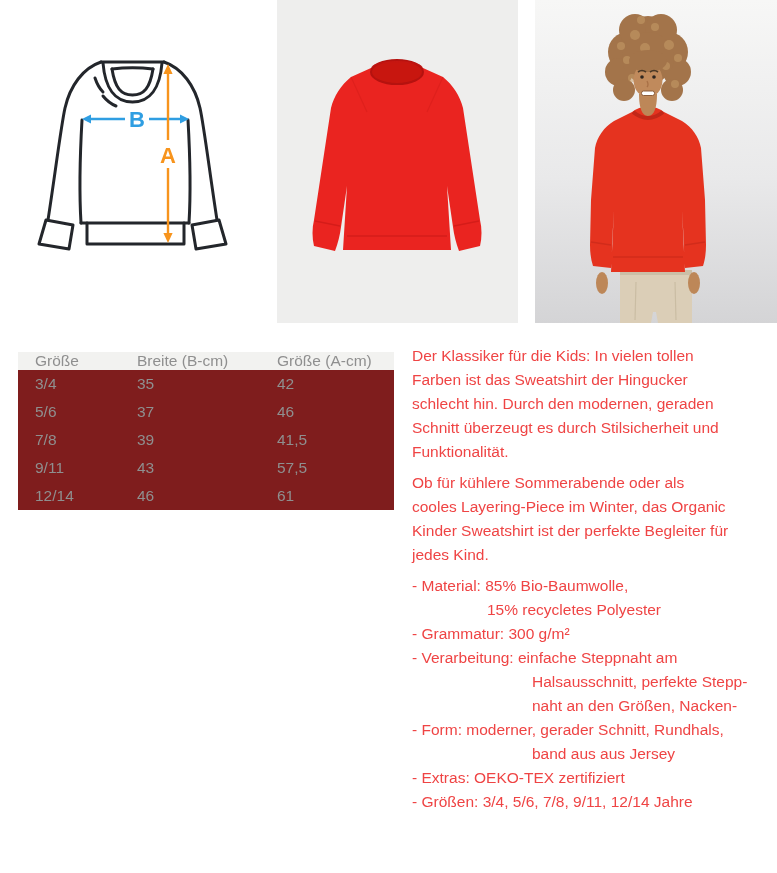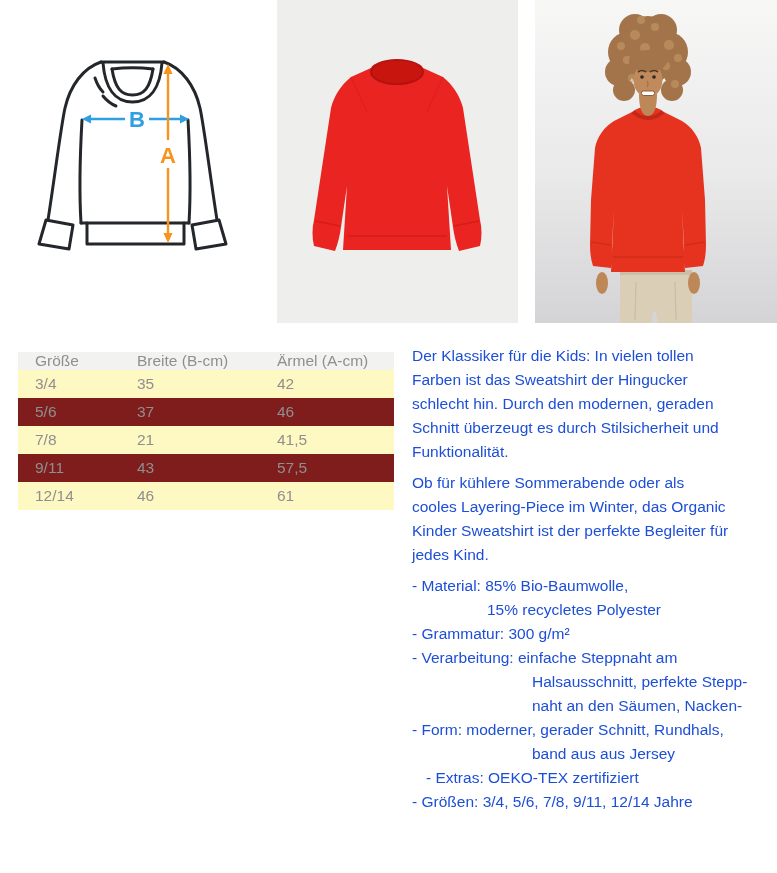--- a/index.html
+++ b/index.html
@@ -21,27 +21,27 @@
     left:18px;top:352px;width:376px;
     border-collapse:collapse;table-layout:fixed;
     font-size:15.5px;color:#8f8f8f;
   }
   #size-table th{
     font-weight:400;text-align:left;height:18px;
     background:#f2f2f0;vertical-align:middle;padding:0;
   }
   #size-table td{height:28px;vertical-align:middle;padding:0;}
   #size-table th:first-child,#size-table td:first-child{padding-left:17px;}
-  #size-table tr.row-odd td{background:#fef9c3;}
+  #size-table tr.row-odd td{background:#7f1d1d;}
   #size-table tr.row-even td{background:#7f1d1d;}
 
   
   #description{
     left:412px;top:344px;width:352px;
-    font-size:15.5px;line-height:24px;color:#1d4ed8;
+    font-size:15.5px;line-height:24px;color:#ef4444;
   }
   #description p{margin:0 0 7px 0;white-space:pre-line;}
   .spec-line{white-space:pre;}
 </style>
 </head>
 <body>
 
 <div class="abs" id="size-diagram">
   <svg viewBox="0 0 215 230">
 
@@ -186,37 +186,37 @@
 <table class="abs" id="size-table">
   <colgroup>
       <col style="width:119px">
       <col style="width:140px">
       <col style="width:117px">
     </colgroup>
   <thead>
       <tr id="size-table-head">
         <th>Größe</th>
         <th>Breite (B-cm)</th>
-        <th>Ärmel (A-cm)</th>
+        <th>Größe (A-cm)</th>
       </tr>
     </thead>
   <tbody id="size-table-body">
       <tr class="row-odd">
         <td>3/4</td>
         <td>35</td>
         <td>42</td>
       </tr>
       <tr class="row-even">
         <td>5/6</td>
         <td>37</td>
         <td>46</td>
       </tr>
       <tr class="row-odd">
         <td>7/8</td>
-        <td>21</td>
+        <td>39</td>
         <td>41,5</td>
       </tr>
       <tr class="row-even">
         <td>9/11</td>
         <td>43</td>
         <td>57,5</td>
       </tr>
       <tr class="row-odd">
         <td>12/14</td>
         <td>46</td>
@@ -234,19 +234,19 @@
   <p>Ob für kühlere Sommerabende oder als
 cooles Layering-Piece im Winter, das Organic
 Kinder Sweatshirt ist der perfekte Begleiter für
 jedes Kind.</p>
   <div id="spec-list">
       <div class="spec-line" style="padding-left: 0px;">- Material: 85% Bio-Baumwolle,</div>
       <div class="spec-line" style="padding-left: 75px;">15% recycletes Polyester</div>
       <div class="spec-line" style="padding-left: 0px;">- Grammatur: 300 g/m²</div>
       <div class="spec-line" style="padding-left: 0px;">- Verarbeitung: einfache Steppnaht am</div>
       <div class="spec-line" style="padding-left: 120px;">Halsausschnitt, perfekte Stepp-</div>
-      <div class="spec-line" style="padding-left: 120px;">naht an den Säumen, Nacken-</div>
+      <div class="spec-line" style="padding-left: 120px;">naht an den Größen, Nacken-</div>
       <div class="spec-line" style="padding-left: 0px;">- Form: moderner, gerader Schnitt, Rundhals,</div>
       <div class="spec-line" style="padding-left: 120px;">band aus aus Jersey</div>
-      <div class="spec-line" style="padding-left: 0px; margin-left: 14px;">- Extras: OEKO-TEX zertifiziert</div>
+      <div class="spec-line" style="padding-left: 0px;">- Extras: OEKO-TEX zertifiziert</div>
       <div class="spec-line" style="padding-left: 0px;">- Größen: 3/4, 5/6, 7/8, 9/11, 12/14 Jahre</div>
     </div>
 </div>
 
 </body></html>

